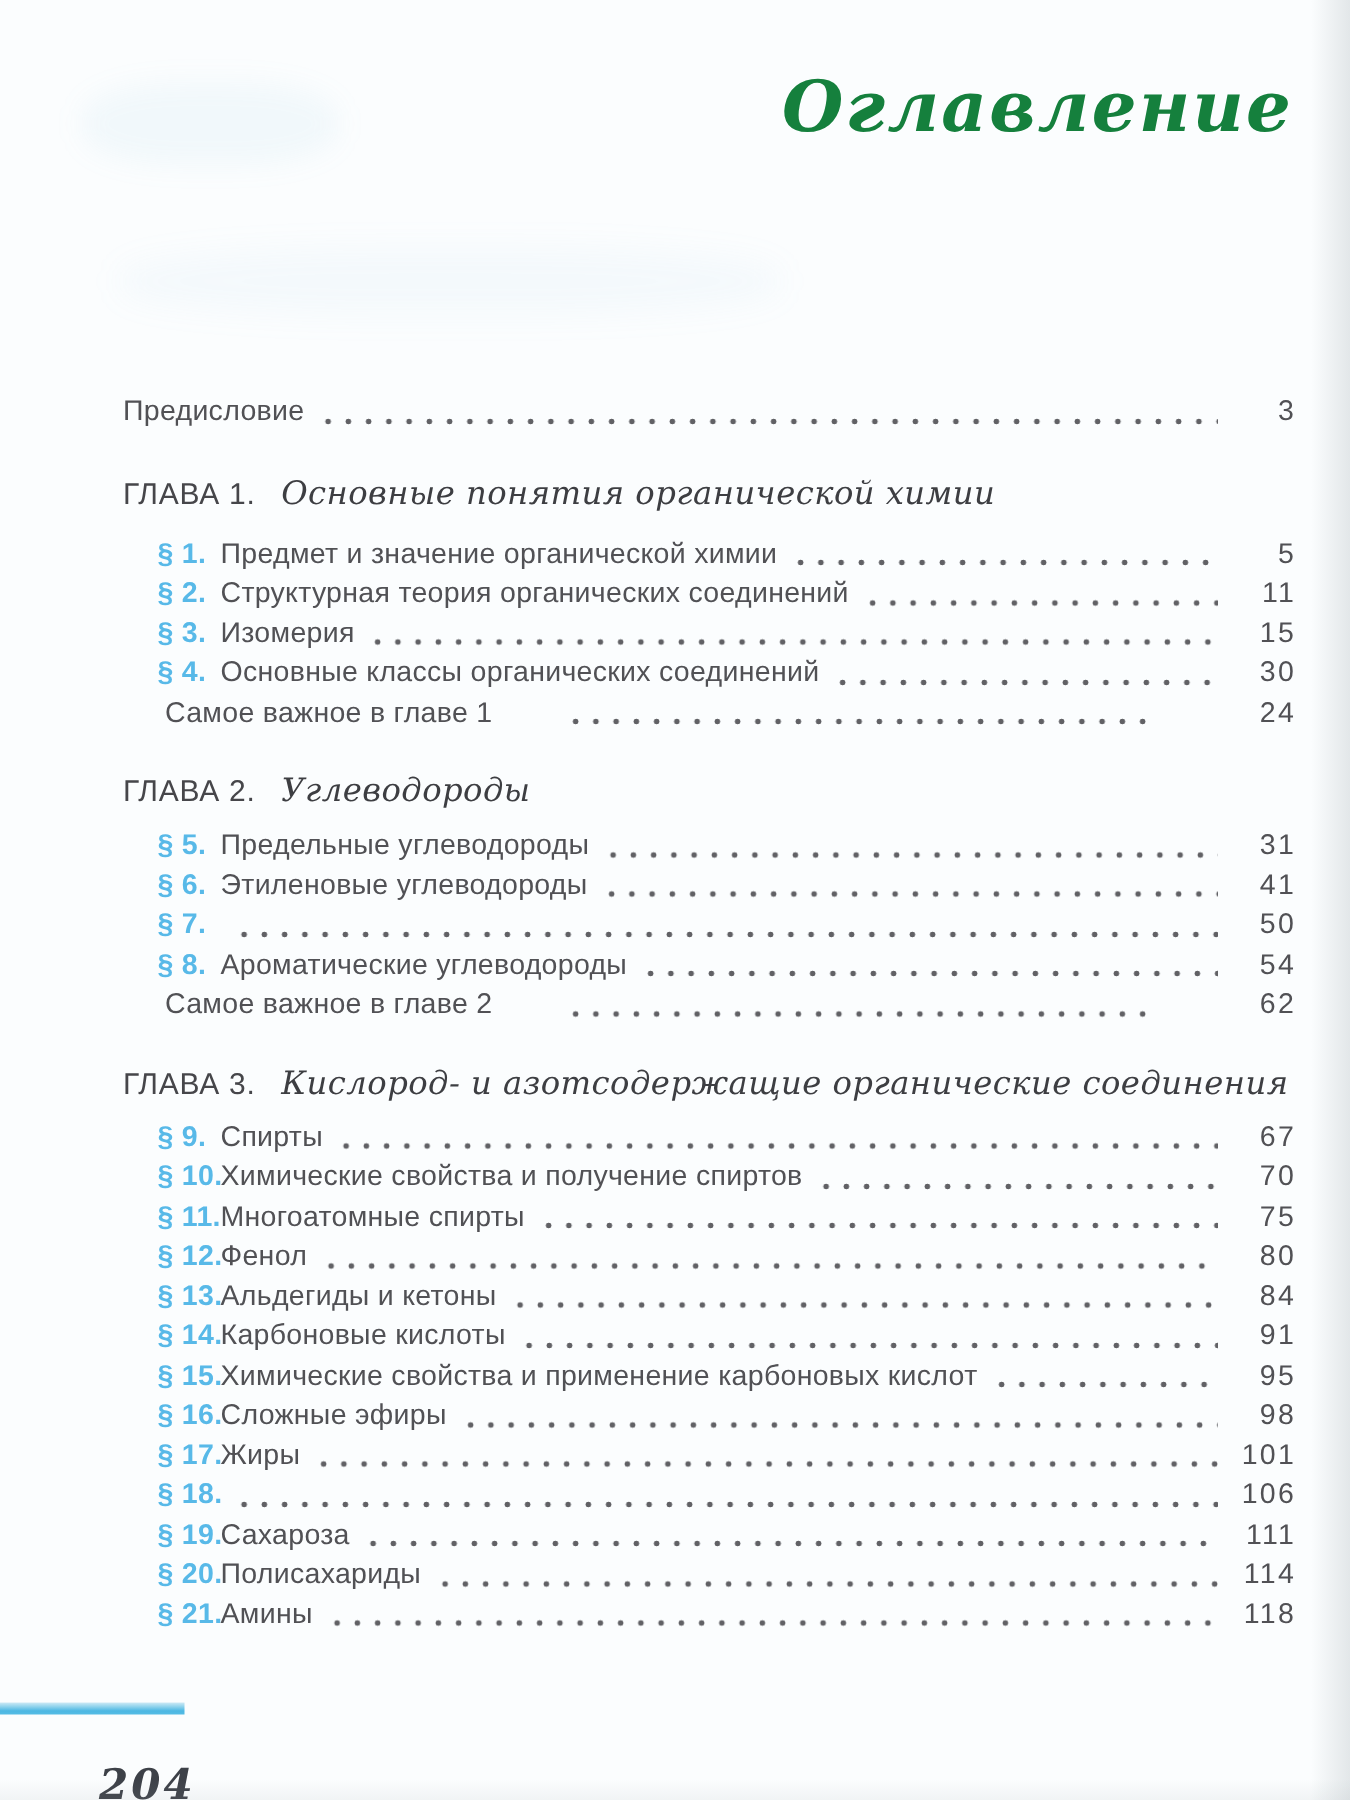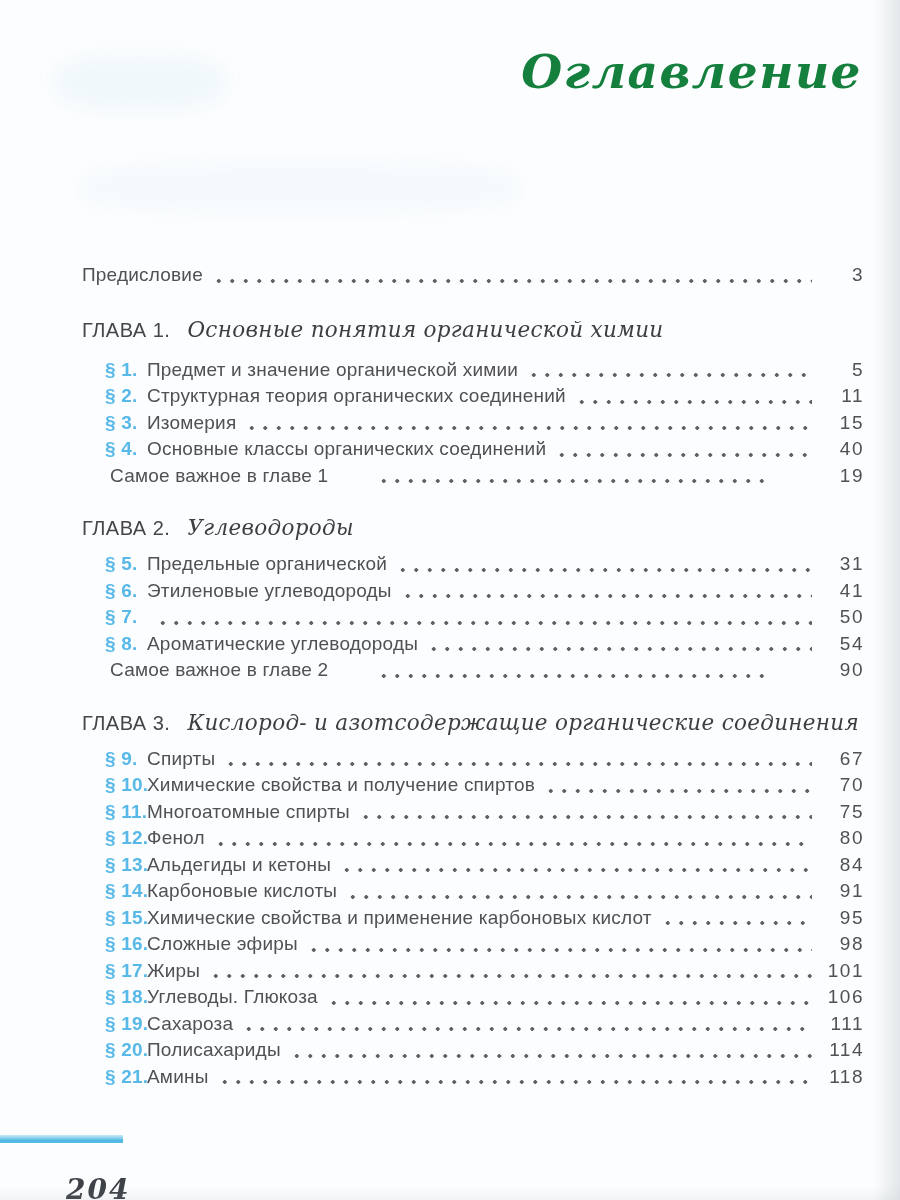--- a/index.html
+++ b/index.html
@@ -193,34 +193,34 @@
       <div class="row entry-row">
         <span class="entry-number">§ 3.</span>
         <span class="entry-title">Изомерия</span>
         <span class="leader"></span>
         <span class="pagenum">15</span>
       </div>
       <div class="row entry-row">
         <span class="entry-number">§ 4.</span>
         <span class="entry-title">Основные классы органических соединений</span>
         <span class="leader"></span>
-        <span class="pagenum">40</span>
+        <span class="pagenum">30</span>
       </div>
       <div class="row summary-row">
         <span class="entry-title">Самое важное в главе 1</span>
         <span class="leader"></span>
-        <span class="pagenum">19</span>
+        <span class="pagenum">24</span>
       </div>
       <div class="chapter-heading">
         <span class="chapter-label">ГЛАВА 2.</span>
         <span class="chapter-title">Углеводороды</span>
       </div>
       <div class="row entry-row">
         <span class="entry-number">§ 5.</span>
-        <span class="entry-title">Предельные органической</span>
+        <span class="entry-title">Предельные углеводороды</span>
         <span class="leader"></span>
         <span class="pagenum">31</span>
       </div>
       <div class="row entry-row">
         <span class="entry-number">§ 6.</span>
         <span class="entry-title">Этиленовые углеводороды</span>
         <span class="leader"></span>
         <span class="pagenum">41</span>
       </div>
       <div class="row entry-row">
@@ -230,21 +230,21 @@
       </div>
       <div class="row entry-row">
         <span class="entry-number">§ 8.</span>
         <span class="entry-title">Ароматические углеводороды</span>
         <span class="leader"></span>
         <span class="pagenum">54</span>
       </div>
       <div class="row summary-row">
         <span class="entry-title">Самое важное в главе 2</span>
         <span class="leader"></span>
-        <span class="pagenum">90</span>
+        <span class="pagenum">62</span>
       </div>
       <div class="chapter-heading">
         <span class="chapter-label">ГЛАВА 3.</span>
         <span class="chapter-title">Кислород- и азотсодержащие органические соединения</span>
       </div>
       <div class="row entry-row">
         <span class="entry-number">§ 9.</span>
         <span class="entry-title">Спирты</span>
         <span class="leader"></span>
         <span class="pagenum">67</span>
@@ -292,21 +292,20 @@
         <span class="pagenum">98</span>
       </div>
       <div class="row entry-row">
         <span class="entry-number">§ 17.</span>
         <span class="entry-title">Жиры</span>
         <span class="leader"></span>
         <span class="pagenum">101</span>
       </div>
       <div class="row entry-row">
         <span class="entry-number">§ 18.</span>
-        <span class="entry-title">Углеводы. Глюкоза</span>
         <span class="leader"></span>
         <span class="pagenum">106</span>
       </div>
       <div class="row entry-row">
         <span class="entry-number">§ 19.</span>
         <span class="entry-title">Сахароза</span>
         <span class="leader"></span>
         <span class="pagenum">111</span>
       </div>
       <div class="row entry-row">

